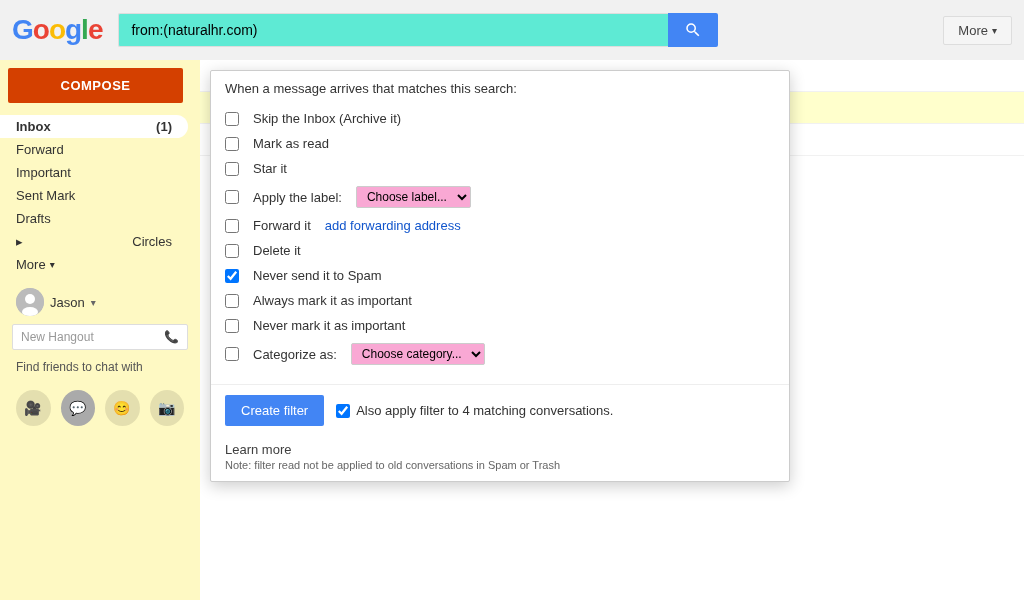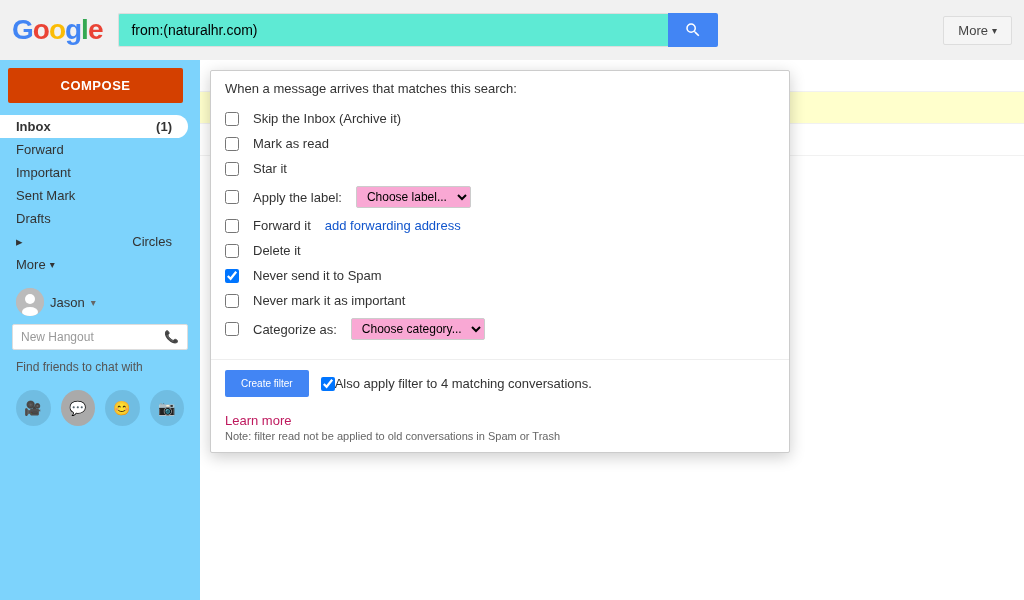--- a/index.html
+++ b/index.html
@@ -20,21 +20,21 @@
     .search-btn { background: #4285F4; border: none; padding: 8px 16px; cursor: pointer; border-radius: 0 2px 2px 0; }
     .search-btn svg { display: block; }
 
     .more-btn { margin-left: auto; background: #f5f5f5; border: 1px solid #ddd; padding: 6px 14px; border-radius: 2px; cursor: pointer; font-size: 13px; color: #444; display: flex; align-items: center; gap: 4px; }
     .more-btn::after { content: '▾'; font-size: 10px; }
 
     
     .layout { display: flex; height: calc(600px - 60px); }
 
     
-    .sidebar { width: 200px; background: #7dd3fc; padding: 8px 0; flex-shrink: 0; }
+    .sidebar { width: 200px; background: #fef9c3; padding: 8px 0; flex-shrink: 0; }
     .compose-btn { background: #D44000; color: white; border: none; border-radius: 2px; padding: 10px 24px; font-size: 13px; font-weight: bold; cursor: pointer; margin: 0 8px 12px 8px; letter-spacing: 0.5px; width: 175px; }
     .sidebar-item { padding: 4px 16px; cursor: pointer; border-radius: 0 20px 20px 0; font-size: 13px; color: #333; display: flex; align-items: center; justify-content: space-between; margin-right: 12px; }
     .sidebar-item.active { background: #fff; font-weight: bold; }
     .sidebar-item .count { color: #333; font-weight: bold; }
     .sidebar-more { padding: 4px 16px; display: flex; align-items: center; gap: 4px; cursor: pointer; color: #333; font-size: 13px; }
     .sidebar-more::after { content: '▾'; font-size: 10px; }
 
     .chat-section { padding: 8px 12px; }
     .chat-user { display: flex; align-items: center; gap: 6px; padding: 4px 4px; cursor: pointer; }
     .chat-avatar { width: 28px; height: 28px; background: #bbb; border-radius: 50%; overflow: hidden; display: flex; align-items: center; justify-content: center; color: white; font-size: 12px; }
@@ -58,25 +58,25 @@
     .back-link { color: #1155CC; text-decoration: none; font-size: 13px; }
     .close-btn { background: none; border: none; cursor: pointer; color: #666; font-size: 16px; padding: 2px 6px; }
     .dialog-desc { padding: 10px 14px 6px; font-size: 13px; color: #333; }
     .dialog-body { padding: 4px 14px 14px; }
     .filter-row { display: flex; align-items: center; gap: 14px; padding: 5px 0; }
     .filter-row input[type=checkbox] { width: 14px; height: 14px; cursor: pointer; }
     .filter-row label { font-size: 13px; color: #333; cursor: pointer; }
     .filter-row .link { color: #1155CC; text-decoration: none; font-size: 13px; cursor: pointer; }
     .label-select { border: 1px solid #ccc; background: #f9a8d4; padding: 2px 6px; font-size: 12px; border-radius: 2px; cursor: pointer; }
     .dialog-actions { padding: 10px 14px; border-top: 1px solid #eee; display: flex; align-items: center; gap: 12px; }
-    .create-filter-btn { background: #4285F4; color: white; border: none; padding: 8px 16px; border-radius: 2px; cursor: pointer; font-size: 10px; }
-    .also-apply { display: flex; align-items: center; font-size: 13px; }
+    .create-filter-btn { background: #4285F4; color: white; border: none; padding: 8px 16px; border-radius: 2px; cursor: pointer; font-size: 13px; }
+    .also-apply { display: flex; align-items: center; gap: 6px; font-size: 13px; }
     .also-apply input[type=checkbox] { width: 14px; height: 14px; }
     .dialog-footer { padding: 6px 14px 10px; }
-    .learn-more { color: #be185d; text-decoration: none; font-size: 13px; text-align: right; }
+    .learn-more { color: #404040; text-decoration: none; font-size: 13px; text-align: right; }
     .note-text { font-size: 11px; color: #666; margin-top: 2px; }
   </style>
 </head>
 <body>
 
 <div class="header">
   <div class="google-logo">
     <span class="g">G</span><span class="o1">o</span><span class="o2">o</span><span class="g2">g</span><span class="l">l</span><span class="e">e</span>
   </div>
   <div class="search-bar">
@@ -195,20 +195,24 @@
         <div class="filter-row">
           <input type="checkbox" id="delete_it" style="">
           <label for="delete_it">Delete it</label>
         </div>
 
         <div class="filter-row">
           <input type="checkbox" id="never_spam" checked="" style="">
           <label for="never_spam">Never send it to Spam</label>
         </div>
 
+        <div class="filter-row">
+          <input type="checkbox" id="always_important" style="">
+          <label for="always_important">Always mark it as important</label>
+        </div>
 
         <div class="filter-row">
           <input type="checkbox" id="never_important" style="">
           <label for="never_important">Never mark it as important</label>
         </div>
 
         <div class="filter-row">
           <input type="checkbox" id="categorize_as" style="">
           <label for="categorize_as">Categorize as:</label>
           <select class="label-select">

